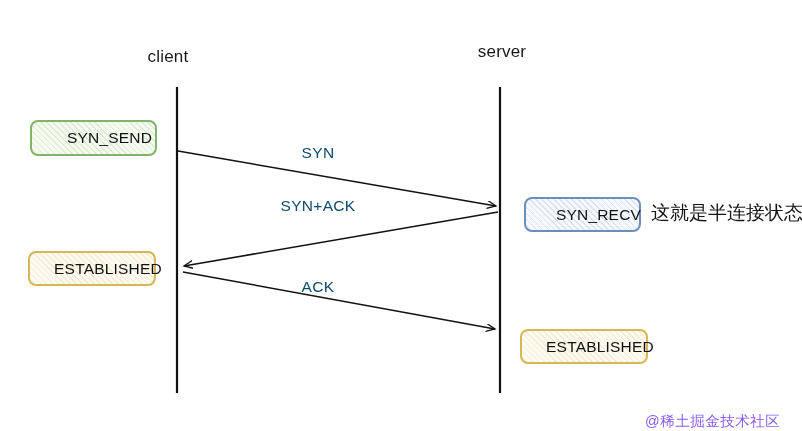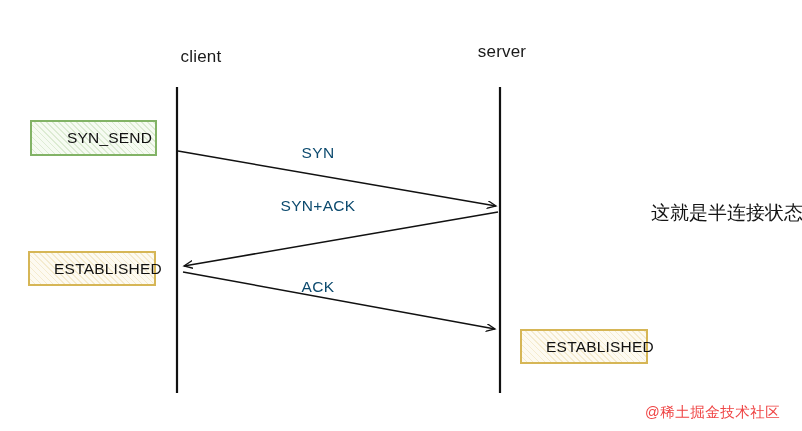--- a/index.html
+++ b/index.html
@@ -30,21 +30,21 @@
     color: #1a1a1a;
     white-space: nowrap;
     transform: translate(-50%, -50%);
     letter-spacing: 0.2px;
   }
   .state-box {
     position: absolute;
     box-sizing: border-box;
     border-width: 2px;
     border-style: solid;
-    border-radius: 0;
+    border-radius: 8px;
     display: flex;
     align-items: center;
     justify-content: center;
     font-size: 15.5px;
     color: #111111;
     white-space: nowrap;
     letter-spacing: 0.2px;
     padding-left: 32px;
   }
   .state-box.green {
@@ -91,24 +91,25 @@
   .note-text {
     position: absolute;
     font-size: 19px;
     color: #161616;
     white-space: nowrap;
     transform: translateY(-50%);
   }
   .watermark {
     position: absolute;
     font-size: 14.5px;
-    color: #ef4444;
+    color: #8b5cf6;
     white-space: nowrap;
     transform: translateY(-50%);
     letter-spacing: 0.5px;
+    margin-top: 9px;
   }
 </style>
 </head>
 <body>
 
 <div id="canvas">
 
   <svg id="diagram-svg" viewBox="0 0 802 431" xmlns="http://www.w3.org/2000/svg">
     <defs>
       <marker id="arrow-open" markerWidth="12" markerHeight="12" refX="9" refY="4" orient="auto" markerUnits="userSpaceOnUse">
@@ -117,28 +118,29 @@
     </defs>
 
     <line x1="177" y1="87" x2="177" y2="393" stroke="#111111" stroke-width="2.2" stroke-linecap="butt"></line>
     <line x1="500" y1="87" x2="500" y2="393" stroke="#111111" stroke-width="2.2" stroke-linecap="butt"></line>
 
     <line x1="178" y1="151" x2="496" y2="206" stroke="#111111" stroke-width="1.5" marker-end="url(#arrow-open)"></line>
     <line x1="498" y1="212" x2="184" y2="266" stroke="#111111" stroke-width="1.5" marker-end="url(#arrow-open)"></line>
     <line x1="183" y1="272" x2="495" y2="329" stroke="#111111" stroke-width="1.5" marker-end="url(#arrow-open)"></line>
   </svg>
 
-  <div class="actor-label" style="left:168px; top:57px;margin-left:33px;">client</div>
+  <div class="actor-label" style="left:168px; top:57px;">client</div>
   <div class="actor-label" style="left:502px; top:52px;">server</div>
 
   <div class="msg-label" style="left:318px; top:153px;">SYN</div>
   <div class="msg-label" style="left:318px; top:206px;">SYN+ACK</div>
   <div class="msg-label" style="left:318px; top:287px;">ACK</div>
 
   <div class="state-box green" style="left:30px; top:120px; width:127px; height:36px;">SYN_SEND</div>
   <div class="state-box gold" style="left:28px; top:251px; width:128px; height:35px;">ESTABLISHED</div>
+  <div class="state-box blue" style="left:524px; top:197px; width:117px; height:35px;">SYN_RECV</div>
   <div class="state-box gold" style="left:520px; top:329px; width:128px; height:35px;">ESTABLISHED</div>
 
   <div class="note-text" style="left:651px; top:213px;">这就是半连接状态</div>
 
   <div class="watermark" style="left:645px; top:412px;">@稀土掘金技术社区</div>
 
 </div>
 
 </body></html>

